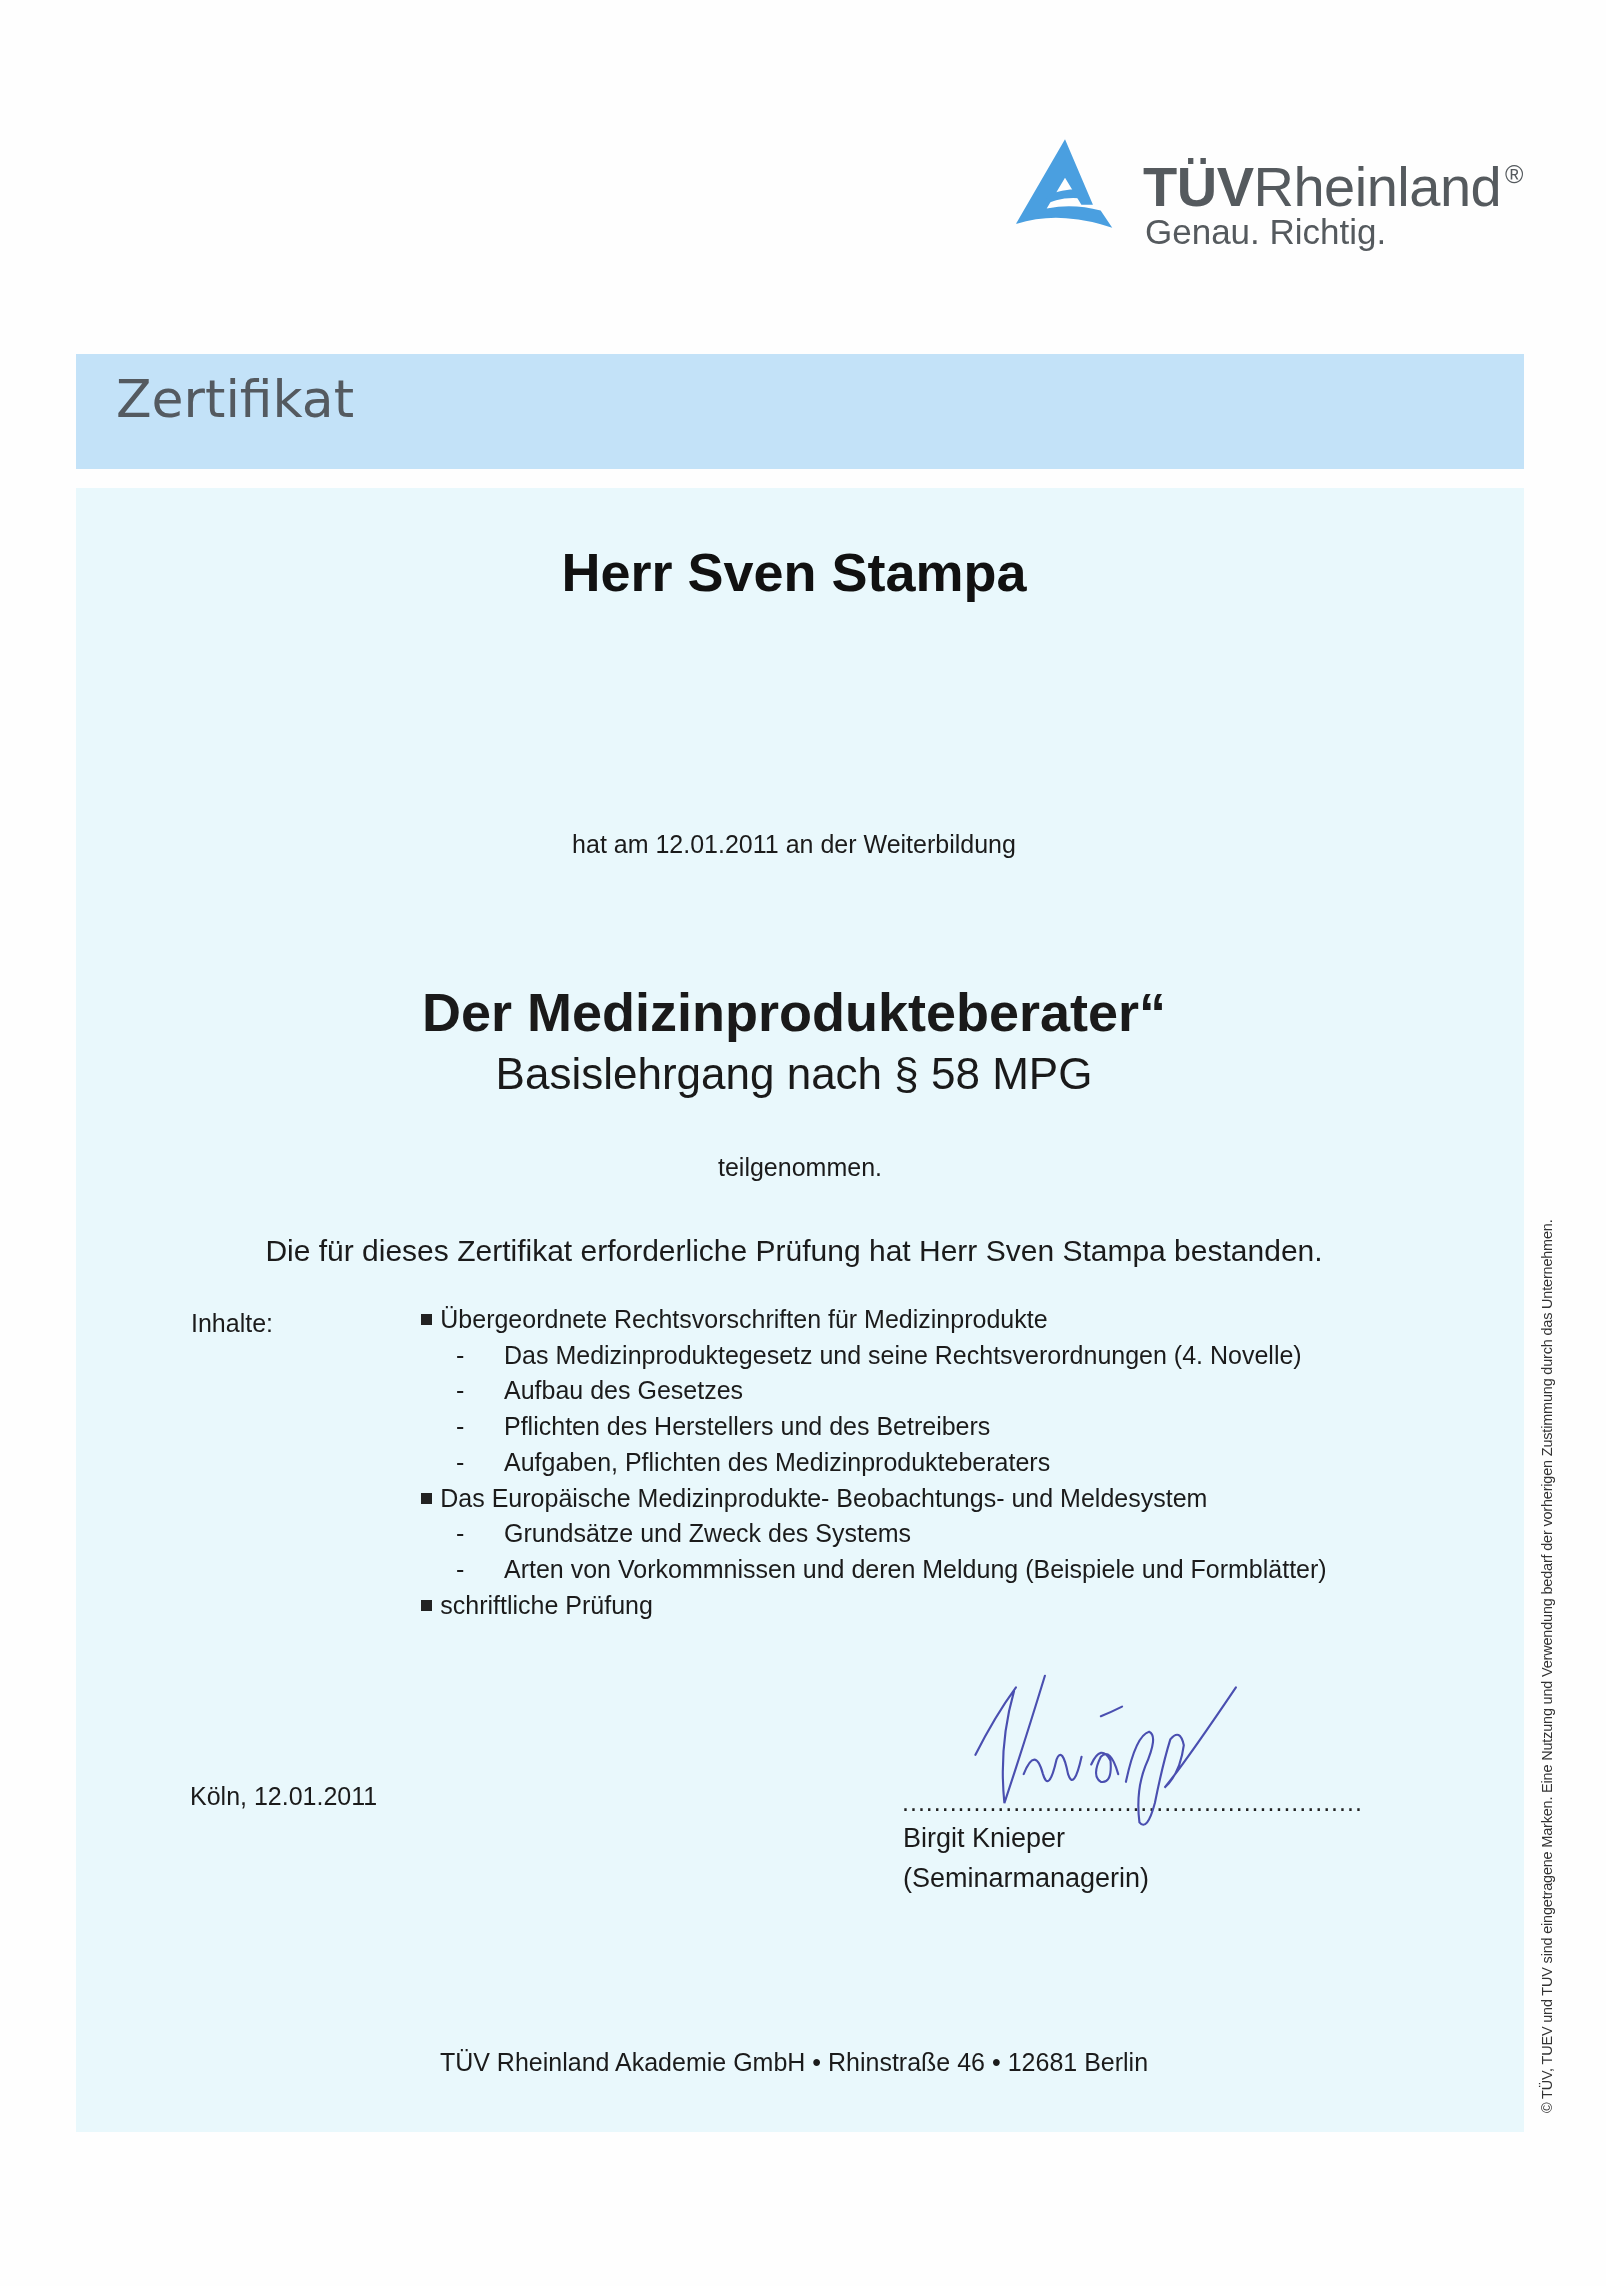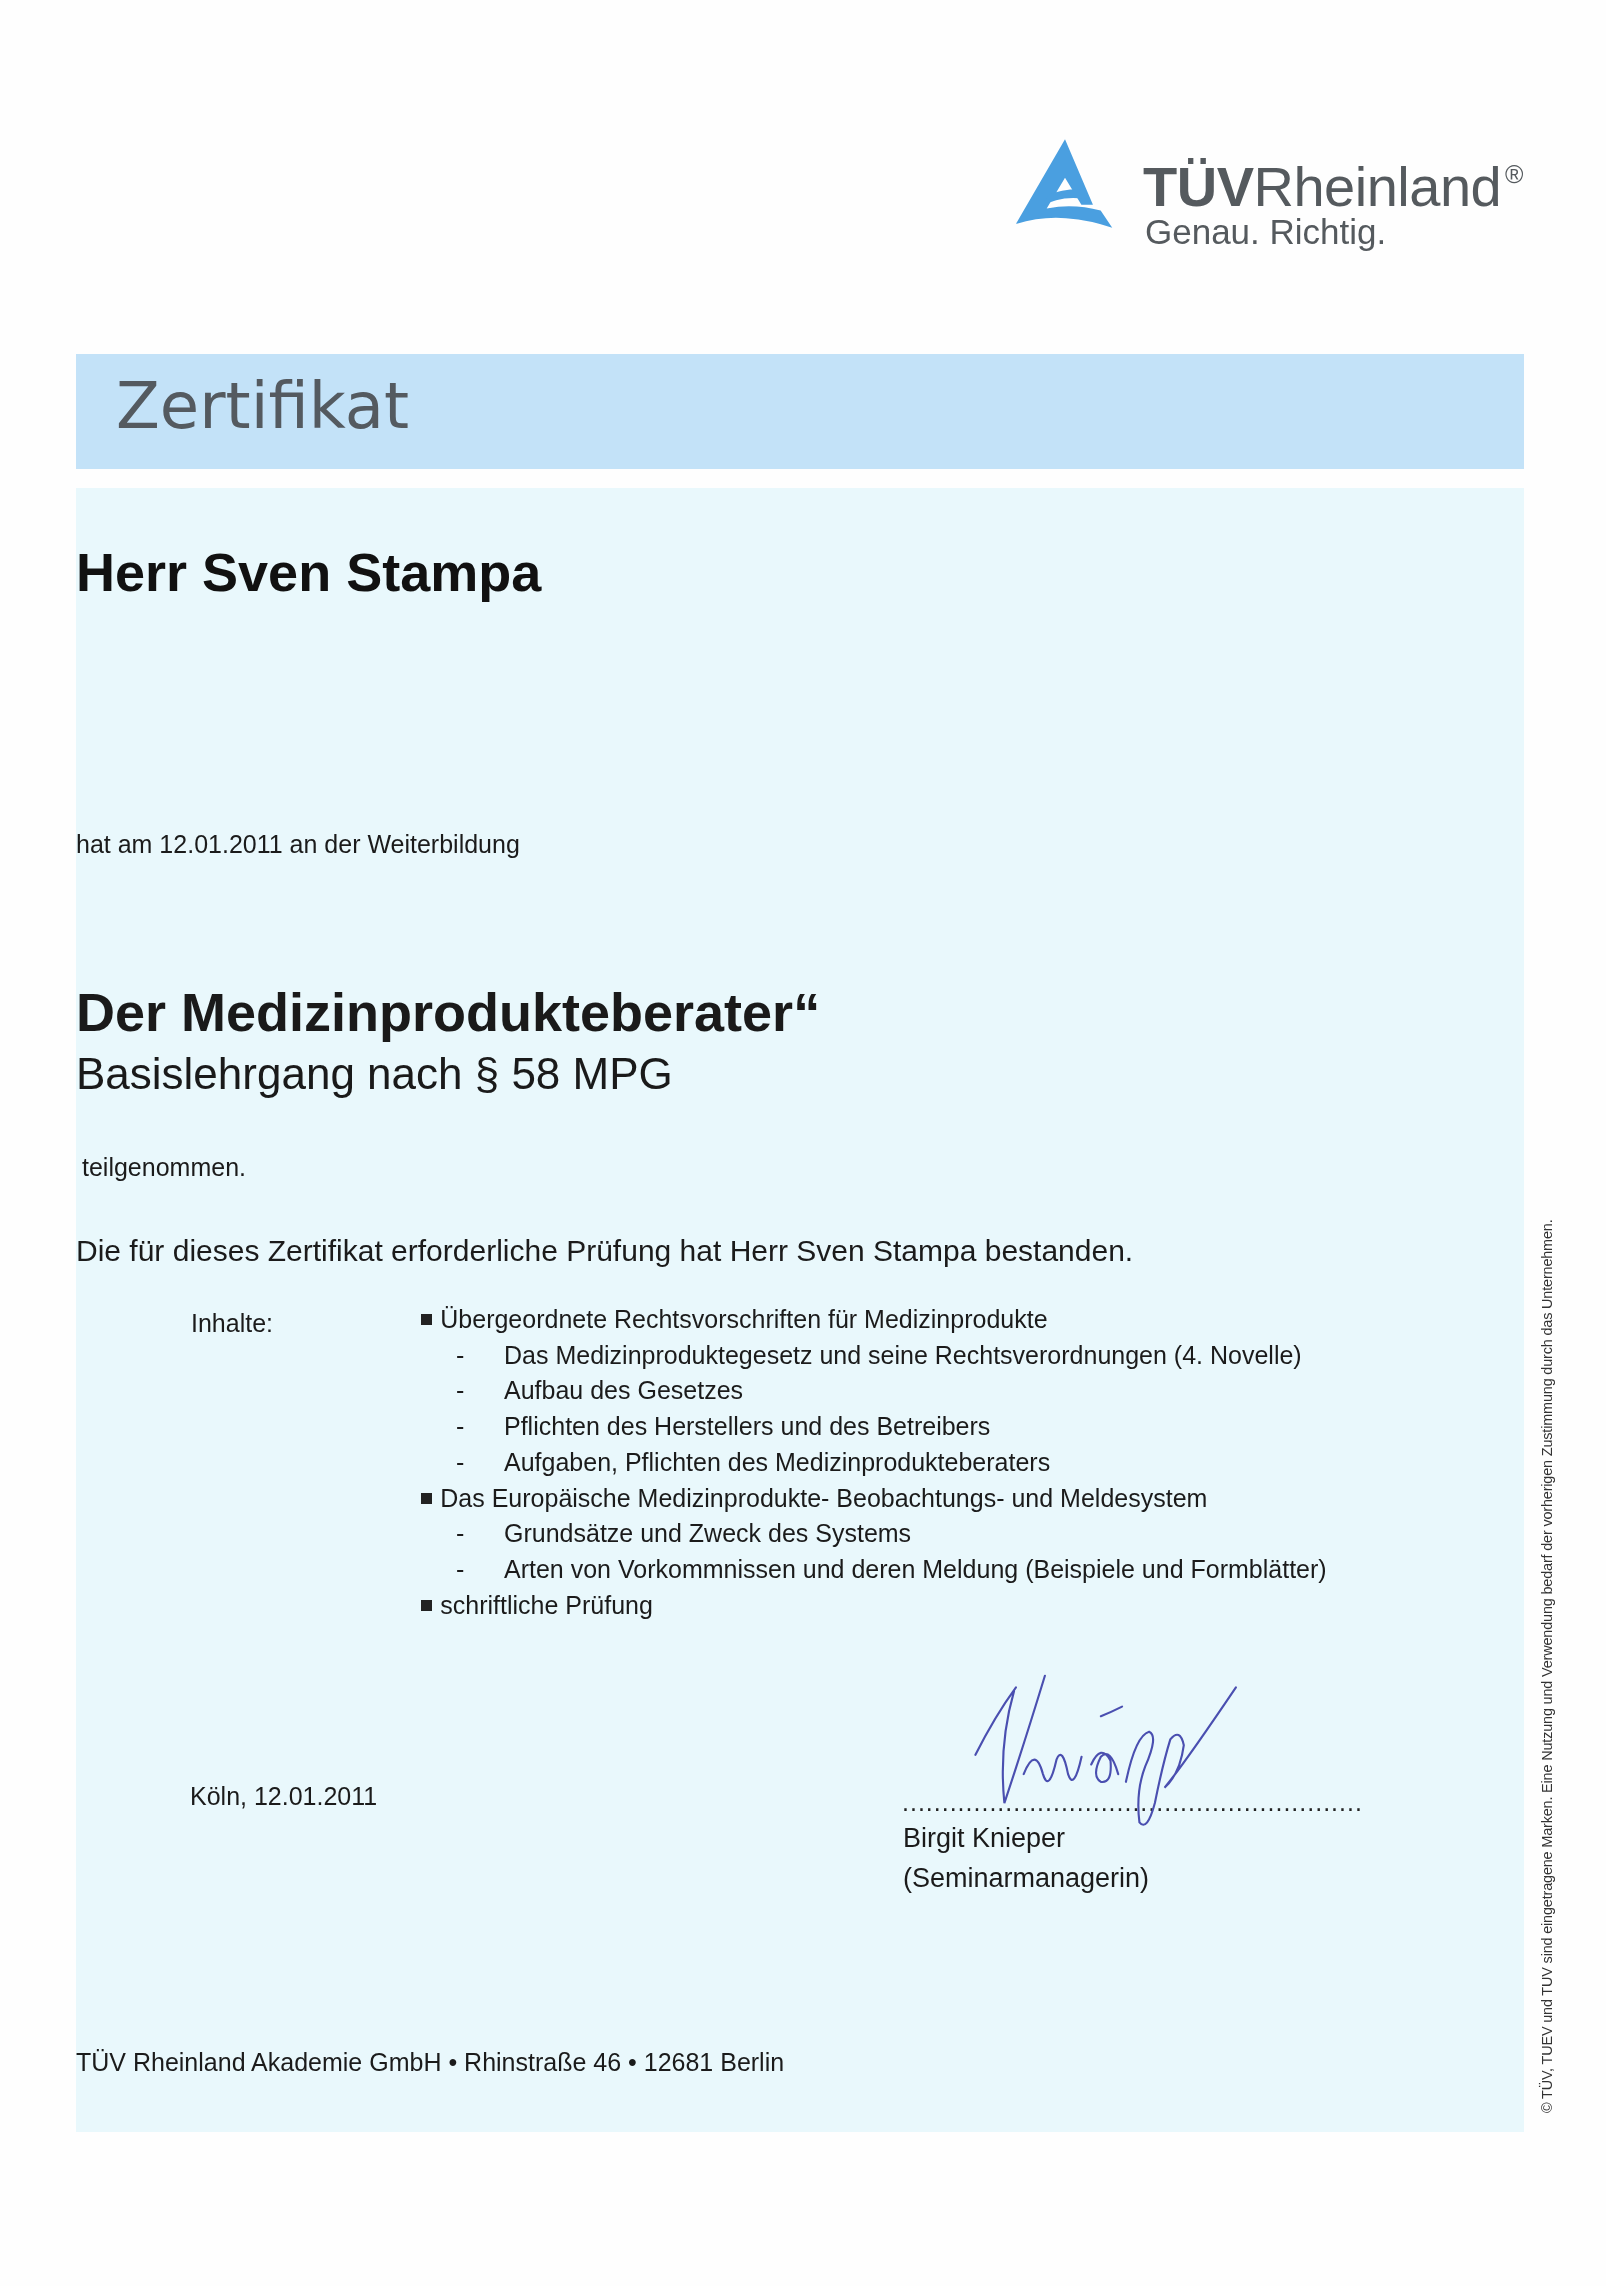--- a/index.html
+++ b/index.html
@@ -10,24 +10,24 @@
     }
     .abs { position: absolute; }
     
     .logo-mark { left: 1012px; top: 135px; width: 106px; height: 97px; }
     .logo-word { left: 1143px; top: 154px; font-size: 56px; color: #555a5e; letter-spacing: -0.5px; white-space: nowrap; }
     .logo-word .tuv { font-weight: bold; }
     .logo-word .reg { font-size: 25px; vertical-align: top; position: relative; top: 5.8px; margin-left: 3.9px; }
     .logo-slogan { left: 1145px; top: 212px; font-size: 35px; color: #555a5e; white-space: nowrap; }
     
     .band { left: 76px; top: 354px; width: 1448px; height: 115px; background: #c3e2f8; }
-    .band-title { left: 116px; top: 369px; font-size: 64px; color: #545a60; font-family: "DejaVu Sans", sans-serif; letter-spacing: 0px; }
+    .band-title { left: 116px; top: 369px; font-size: 52px; color: #545a60; font-family: "DejaVu Sans", sans-serif; letter-spacing: 0px; }
     
     .panel { left: 76px; top: 488px; width: 1448px; height: 1644px; background: #e9f8fc; }
-    .center { left: 76px; width: 1436px; white-space: nowrap; }
+    .center { left: 76px; width: 1436px; text-align: center; white-space: nowrap; }
     .recipient { top: 541px; font-size: 54px; font-weight: bold; color: #111; }
     .intro { top: 830px; font-size: 25px; }
     .course-title { top: 981px; font-size: 54px; font-weight: bold; color: #1a1a1a; }
     .course-sub { top: 1049px; font-size: 44px; color: #1a1a1a; }
     .participated { top: 1153px; font-size: 25px; margin-left: 6px; }
     .passed { top: 1234px; font-size: 30px; }
     .contents-label { left: 191px; top: 1309px; font-size: 25px; }
     .contents { left: 417px; top: 1305px; font-size: 25px; }
     .c-item { position: absolute; left: 4px; white-space: nowrap; }
     .c-item .bullet { display: inline-block; width: 10.6px; height: 10.6px; background: #222; margin-right: 8.7px; vertical-align: middle; position: relative; top: -1.9px; }

